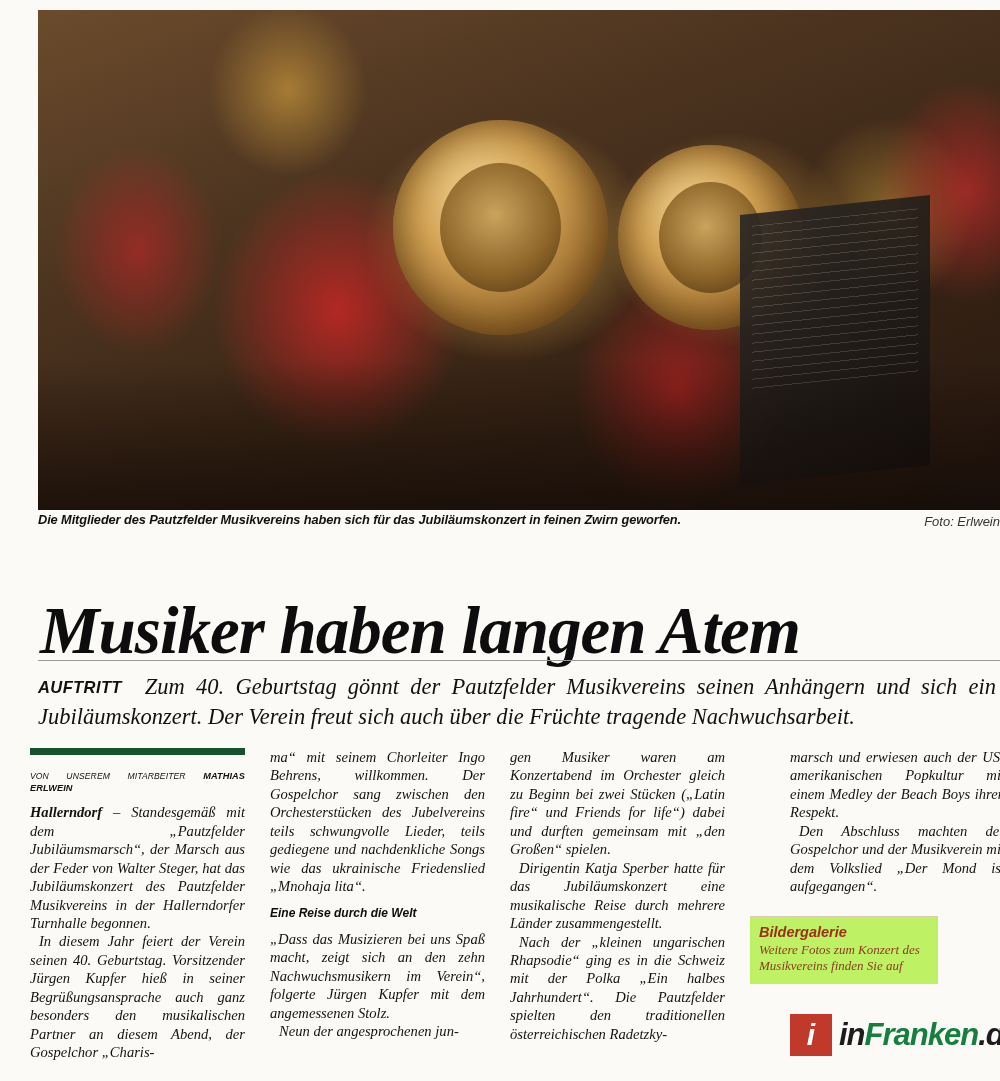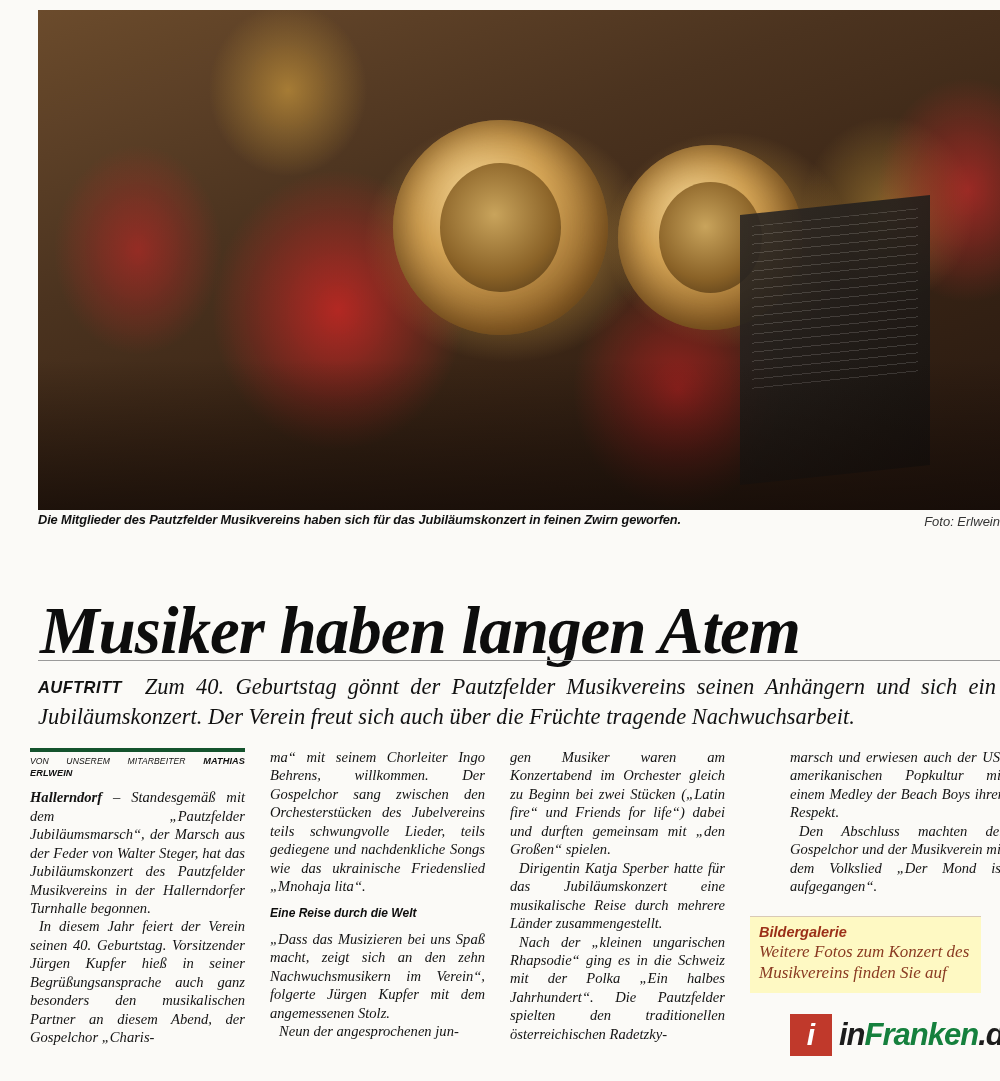--- a/index.html
+++ b/index.html
@@ -181,57 +181,57 @@
   .col.c4 { left: 760px; }
 
   .col p { margin: 0 0 0 0; text-indent: 0; }
   .col p + p { text-indent: 9px; }
 
   .byline {
     font-family: "Liberation Sans", sans-serif;
     font-size: 8.6px;
     letter-spacing: 0.1px;
     color: #111;
-    border-top: 4px solid #14532d;
-    padding-top: 4px;
+    border-top: 7px solid #14532d;
+    padding-top: 16px;
     margin-bottom: 9px;
   }
   .byline b { font-size: 9.2px; }
 
   .dateline { font-weight: bold; }
 
   .subhead {
     font-family: "Liberation Sans", sans-serif;
     font-weight: bold;
     font-size: 12px;
     margin: 10px 0 9px 0;
     color: #0d0d0d;
   }
 
   
   .promo {
     position: absolute;
     left: 720px;
     top: 168px;
-    width: 231px;
-    background: #fef9c3;
+    width: 188px;
+    background: #bef264;
     border-top: 1px solid #d9c9b6;
     padding: 7px 9px 10px 9px;
     box-sizing: border-box;
   }
   .promo-title {
     font-family: "Liberation Sans", sans-serif;
     font-weight: bold;
     font-size: 14.5px;
     color: #9b2f18;
     margin-bottom: 2px;
   }
   .promo-text {
     font-family: "Liberation Serif", serif;
-    font-size: 17px;
+    font-size: 13px;
     line-height: 1.22;
     color: #8a3a22;
   }
   .logo {
     position: absolute;
     left: 760px;
     top: 266px;
     display: flex;
     align-items: center;
   }

